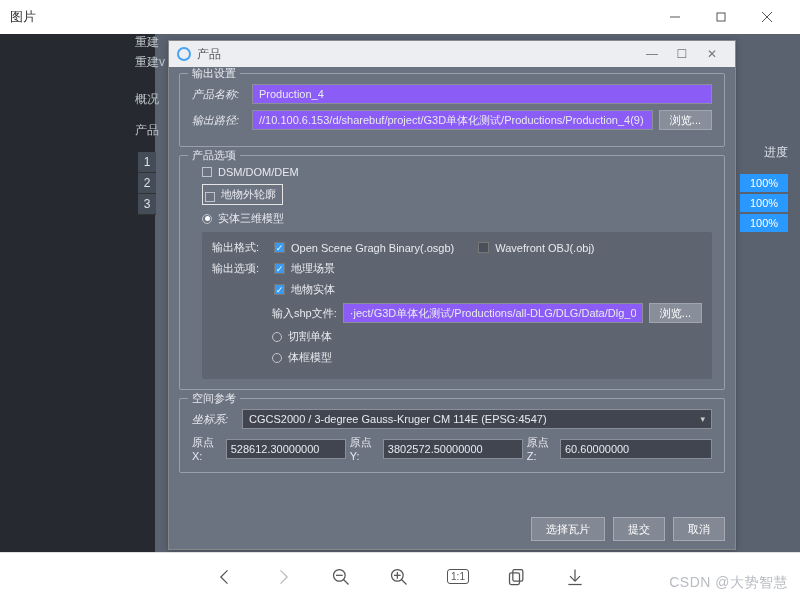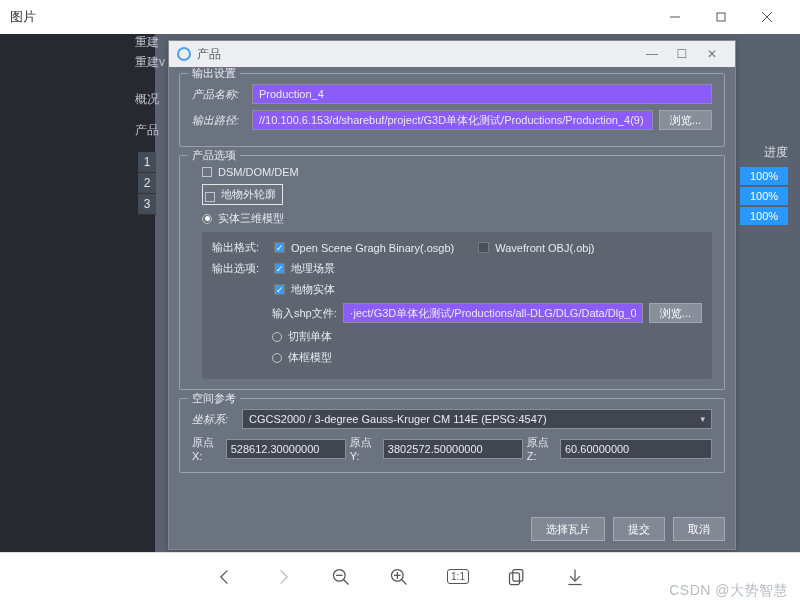--- a/index.html
+++ b/index.html
@@ -15,21 +15,21 @@
 
 
 .bg-app { position: absolute; inset: 0; background: #5a6270; }
 .bg-left-panel { position: absolute; left: 0; top: 0; width: 155px; height: 100%; background: #262a30; }
 .tabs-hint { position: absolute; top: 0; left: 135px; color: #c0c5cc; font-size: 12px; }
 .tabs-hint .t1 { margin-bottom: 3px; }
 .side-nums { position: absolute; left: 138px; top: 118px; color: #e0e3e7; font-size: 12px; }
 .side-nums div { background: #444c58; width: 18px; text-align: center; padding: 3px 0; border-bottom: 1px solid #333; }
 
 .progress-col { position: absolute; right: 12px; top: 110px; text-align: right; }
-.progress-hdr { color: #dde2e8; font-size: 12px; margin-bottom: 6px; }
+.progress-hdr { color: #dde2e8; font-size: 12px; margin-bottom: 13px; }
 .progress-cell { background: #2a99ff; color: #fff; font-size: 11px; width: 48px; text-align: center; padding: 3px 0; margin-bottom: 2px; }
 
 
 .dialog { position: absolute; left: 168px; top: 6px; width: 568px; height: 510px; background: #6b7280; border: 1px solid #888; display: flex; flex-direction: column; font-size: 12px; color: #e8eaef; box-shadow: 0 1px 6px rgba(0,0,0,.25); }
 .dlg-titlebar { height: 26px; background: #edeef1; color: #555; display: flex; align-items: center; padding: 0 8px; font-size: 12px; }
 .dlg-titlebar .logo { width: 14px; height: 14px; border: 2px solid #4aa3f0; border-radius: 50%; margin-right: 6px; }
 .dlg-titlebar .spacer { flex: 1; }
 .dlg-titlebar .win-btn { width: 30px; text-align: center; color: #777; }
 
 .dlg-body { flex: 1; padding: 6px 10px; overflow: hidden; perspective: 800px; }
@@ -63,21 +63,21 @@
 .coord-row { display: flex; align-items: center; gap: 4px; font-size: 11px; margin-top: 6px; }
 .coord-row .clbl { color: #e8eaef; }
 .coord-row .cinp { background: #404550; border: 1px solid #8a8f99; color: #e8eaef; height: 20px; padding: 0 4px; font-size: 11px; }
 .select { width: 100%; background: #404550; border: 1px solid #8a8f99; color: #e8eaef; height: 20px; padding: 0 6px; font-size: 11px; display: flex; align-items: center; justify-content: space-between; }
 .select .chev { color: #ccc; font-size: 9px; }
 
 
 .viewer-bar { height: 48px; display: flex; align-items: center; justify-content: center; gap: 38px; border-top: 1px solid #e0e0e0; position: relative; }
 .vb-btn { color: #555; display: flex; align-items: center; justify-content: center; }
 .vb-btn svg { width: 20px; height: 20px; stroke: #555; fill: none; stroke-width: 1.5; }
-.watermark { position: absolute; right: 12px; bottom: 0; color: #b8bcc2; font-size: 14px; letter-spacing: .5px; }
+.watermark { position: absolute; right: 12px; bottom: 8px; color: #b8bcc2; font-size: 14px; letter-spacing: .5px; }
 </style>
 </head>
 <body>
 
 <div class="outer-window">
   <div class="outer-titlebar">
     <span>图片</span>
     <div class="spacer"></div>
     <div class="win-btn">
         <svg viewBox="0 0 10 10">

